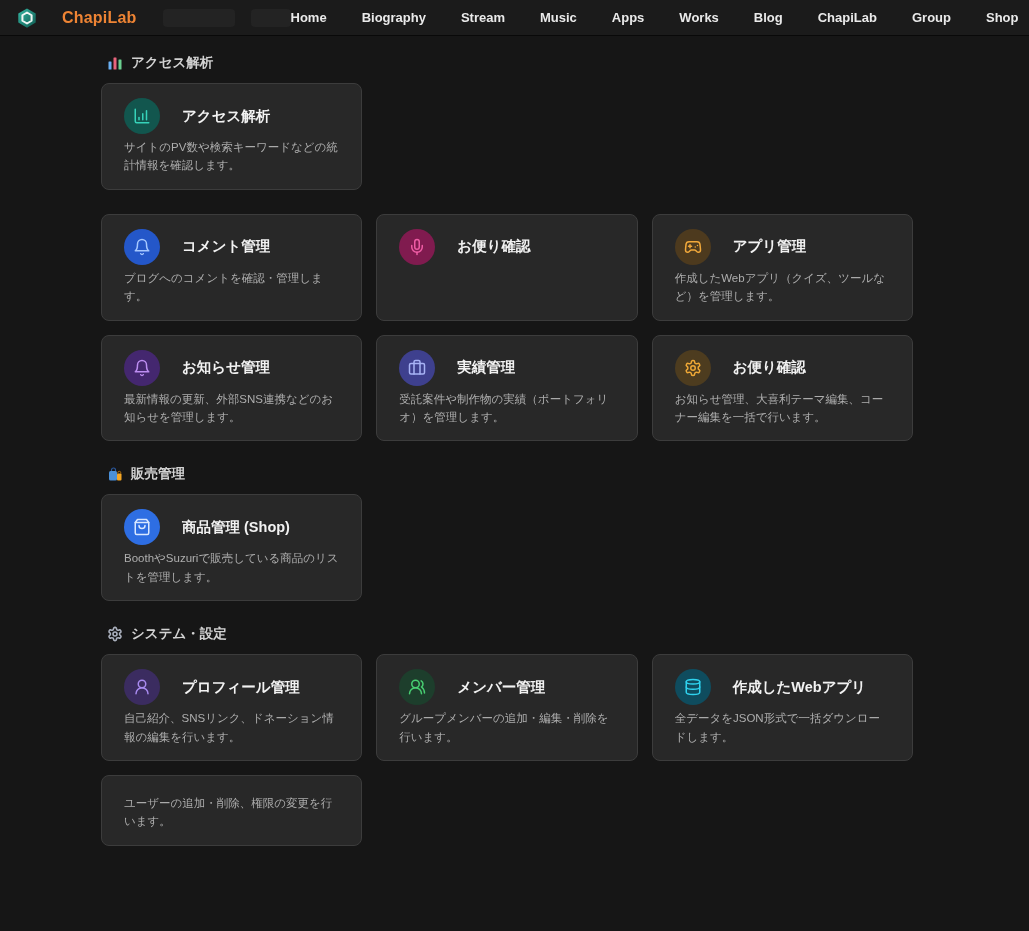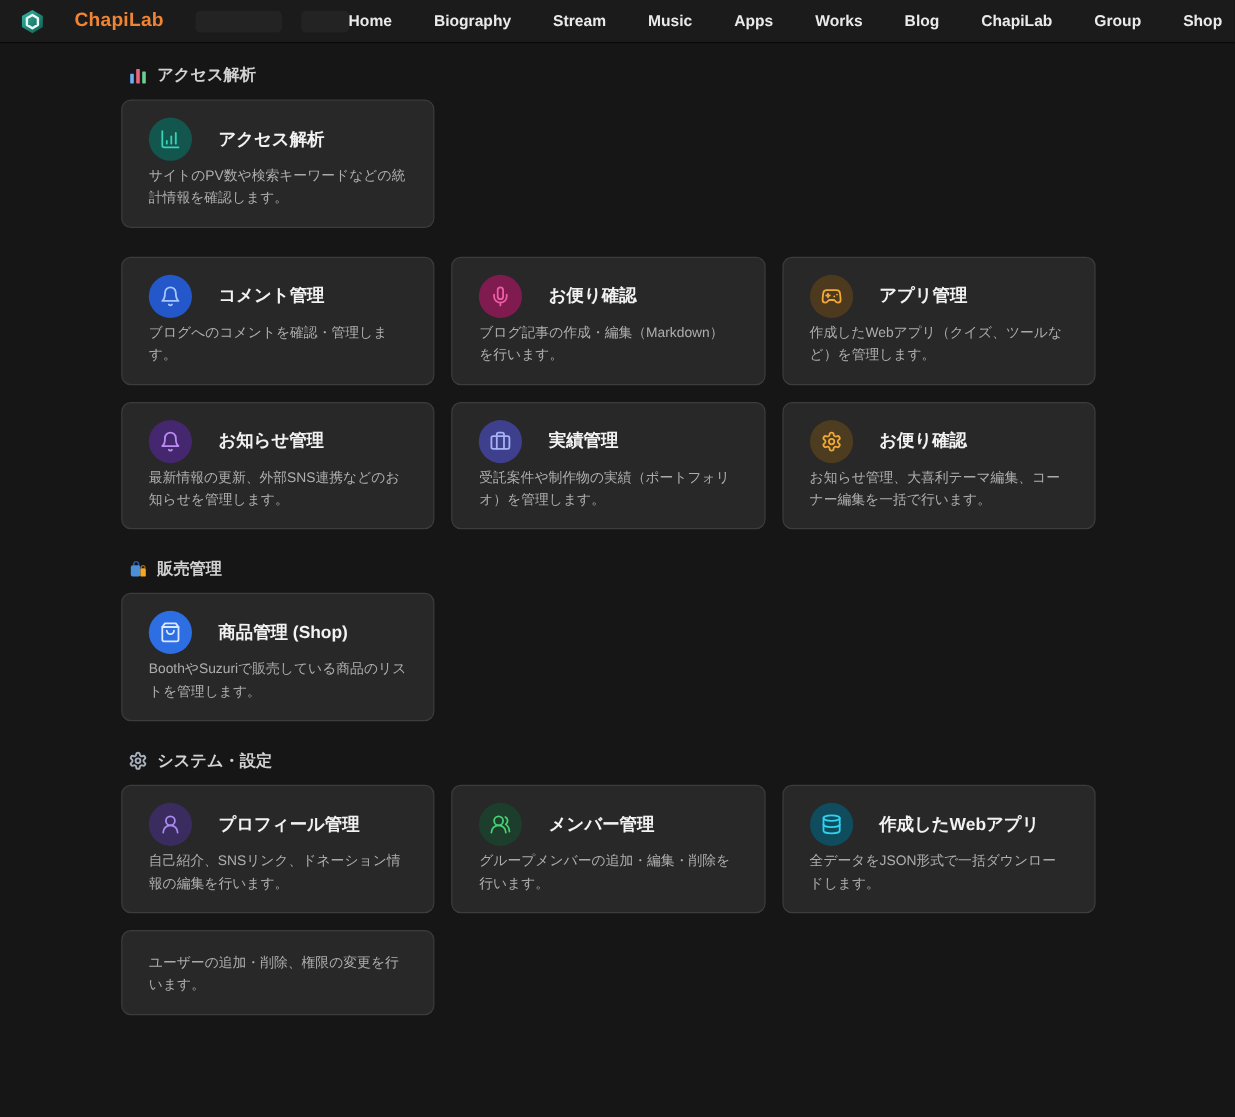--- a/index.html
+++ b/index.html
@@ -154,21 +154,20 @@
         <div class="card-head">
           <span class="icon-circle" style="background:#801b4f;color:#ef5da5">
             <svg viewBox="0 0 24 24" class="stroke-ic">
                 <path d="M12 2a3 3 0 0 0-3 3v7a3 3 0 0 0 6 0V5a3 3 0 0 0-3-3Z"></path>
                 <path d="M19 10v2a7 7 0 0 1-14 0v-2"></path>
                 <line x1="12" y1="19" x2="12" y2="22"></line>
               </svg>
           </span>
           <h3 class="card-title">お便り確認</h3>
         </div>
-        <p class="card-desc">ブログ記事の作成・編集（Markdown）を行います。</p>
       </div>
       <div class="card">
         <div class="card-head">
           <span class="icon-circle" style="background:#4d3a1e;color:#f2a93b">
             <svg viewBox="0 0 24 24" class="stroke-ic">
                 <line x1="6" y1="11" x2="10" y2="11"></line>
                 <line x1="8" y1="9" x2="8" y2="13"></line>
                 <line x1="15" y1="12" x2="15.01" y2="12"></line>
                 <line x1="18" y1="10" x2="18.01" y2="10"></line>
                 <path d="M17.32 5H6.68a4 4 0 0 0-3.978 3.59c-.006.052-.01.101-.017.152C2.604 9.416 2 14.456 2 16a3 3 0 0 0 3 3c1 0 1.5-.5 2-1l1.414-1.414A2 2 0 0 1 9.828 16h4.344a2 2 0 0 1 1.414.586L17 18c.5.5 1 1 2 1a3 3 0 0 0 3-3c0-1.545-.604-6.584-.685-7.258-.007-.05-.011-.1-.017-.151A4 4 0 0 0 17.32 5z"></path>

